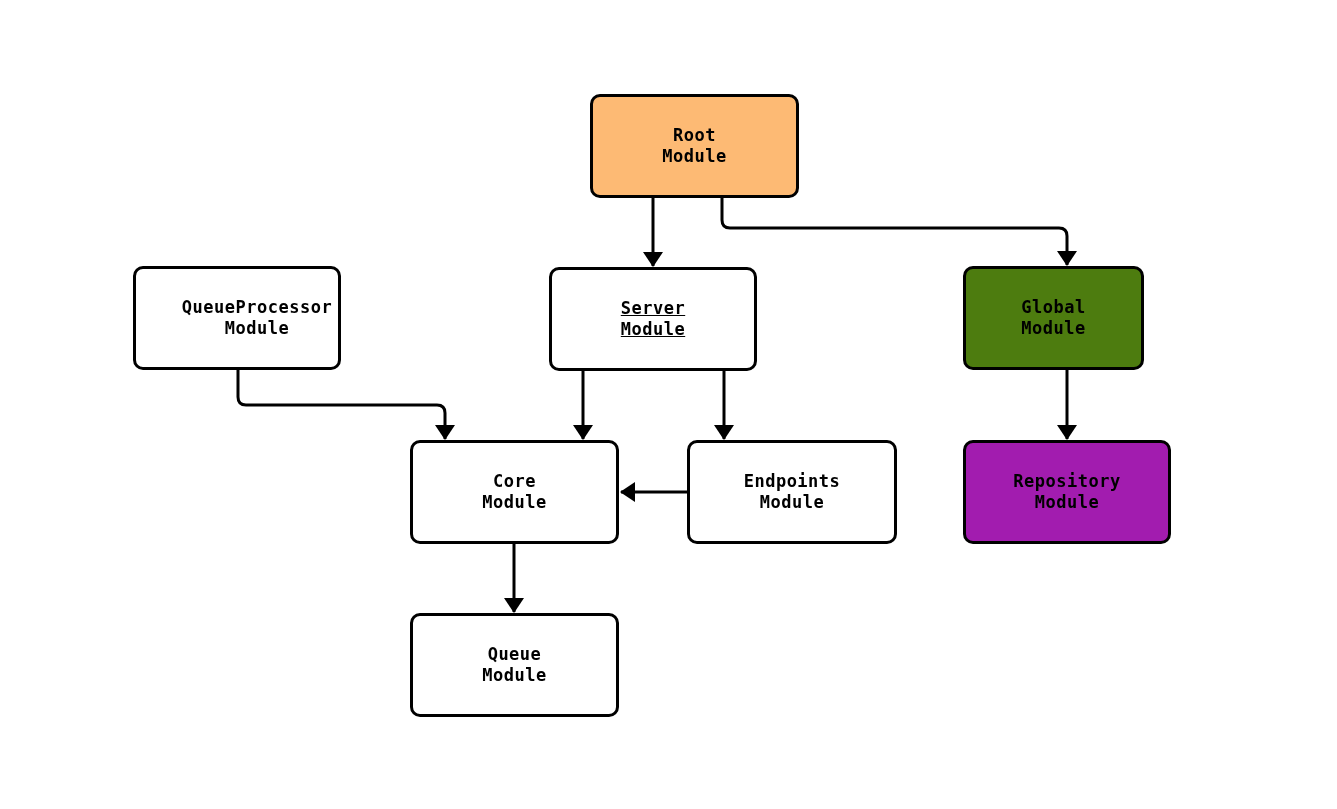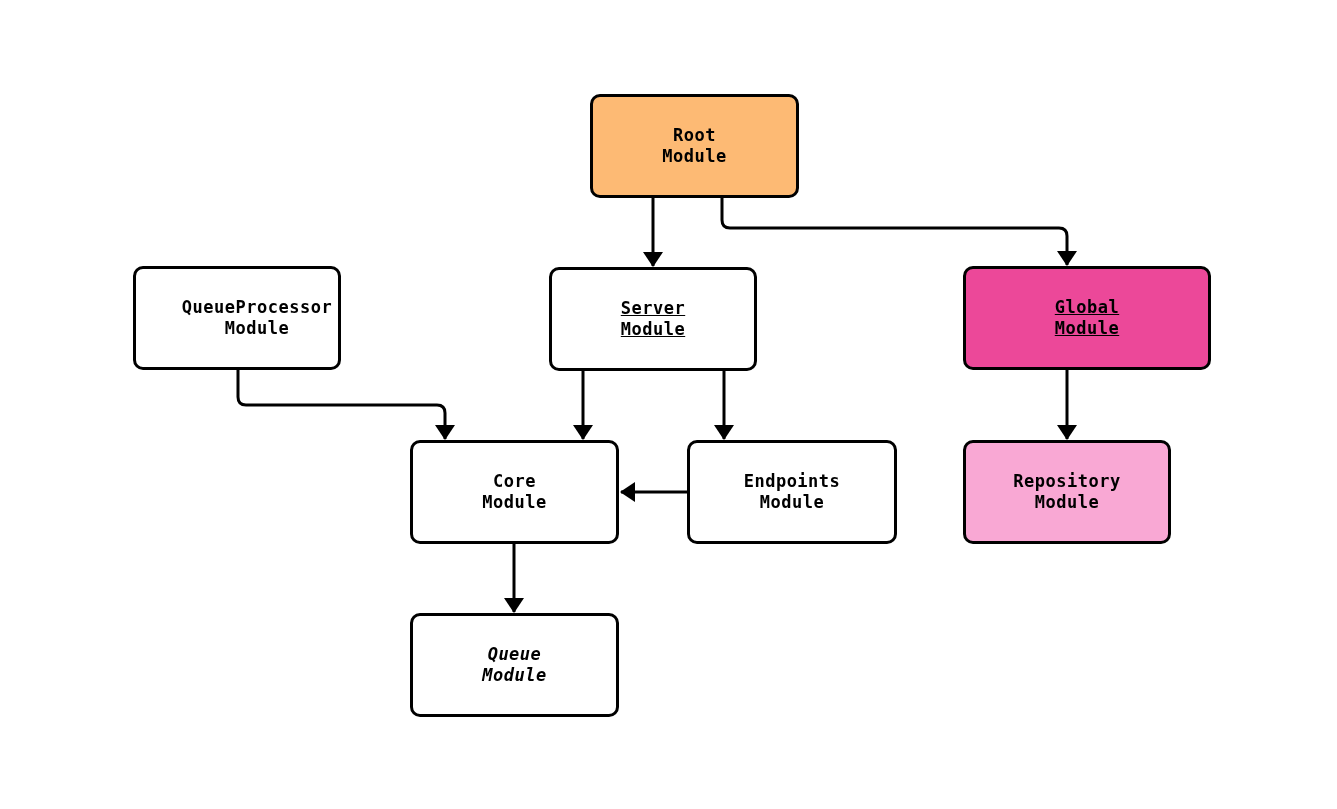--- a/index.html
+++ b/index.html
@@ -73,34 +73,34 @@
 Module</span>
       </div>
       <div class="node" style="left: 133px; top: 266px; width: 208px; height: 104px; border-color: rgb(0, 0, 0); background: rgb(255, 255, 255);">
         <span class="node-label" style="color: rgb(0, 0, 0); margin-left: 40px;">QueueProcessor
 Module</span>
       </div>
       <div class="node" style="left: 549px; top: 267px; width: 208px; height: 104px; border-color: rgb(0, 0, 0); background: rgb(255, 255, 255);">
         <span class="node-label" style="color: rgb(0, 0, 0); text-decoration: underline;">Server
 Module</span>
       </div>
-      <div class="node" style="left: 963px; top: 266px; width: 248px; height: 104px; border-color: rgb(0, 0, 0); background: #ec4899; text-decoration: underline;">
+      <div class="node" style="left: 963px; top: 266px; width: 181px; height: 104px; border-color: rgb(0, 0, 0); background: #4d7c0f;">
         <span class="node-label" style="color: rgb(0, 0, 0);">Global
 Module</span>
       </div>
       <div class="node" style="left: 410px; top: 440px; width: 209px; height: 104px; border-color: rgb(0, 0, 0); background: rgb(255, 255, 255);">
         <span class="node-label" style="color: rgb(0, 0, 0);">Core
 Module</span>
       </div>
       <div class="node" style="left: 687px; top: 440px; width: 210px; height: 104px; border-color: rgb(0, 0, 0); background: rgb(255, 255, 255);">
         <span class="node-label" style="color: rgb(0, 0, 0);">Endpoints
 Module</span>
       </div>
-      <div class="node" style="left: 963px; top: 440px; width: 208px; height: 104px; border-color: rgb(0, 0, 0); background: #f9a8d4;">
+      <div class="node" style="left: 963px; top: 440px; width: 208px; height: 104px; border-color: rgb(0, 0, 0); background: #a21caf;">
         <span class="node-label" style="color: rgb(0, 0, 0);">Repository
 Module</span>
       </div>
-      <div class="node" style="left: 410px; top: 613px; width: 209px; height: 104px; border-color: rgb(0, 0, 0); background: rgb(255, 255, 255); font-style: italic;">
+      <div class="node" style="left: 410px; top: 613px; width: 209px; height: 104px; border-color: rgb(0, 0, 0); background: rgb(255, 255, 255);">
         <span class="node-label" style="color: rgb(0, 0, 0);">Queue
 Module</span>
       </div>
     </div>
 </div>
 
 </body></html>

